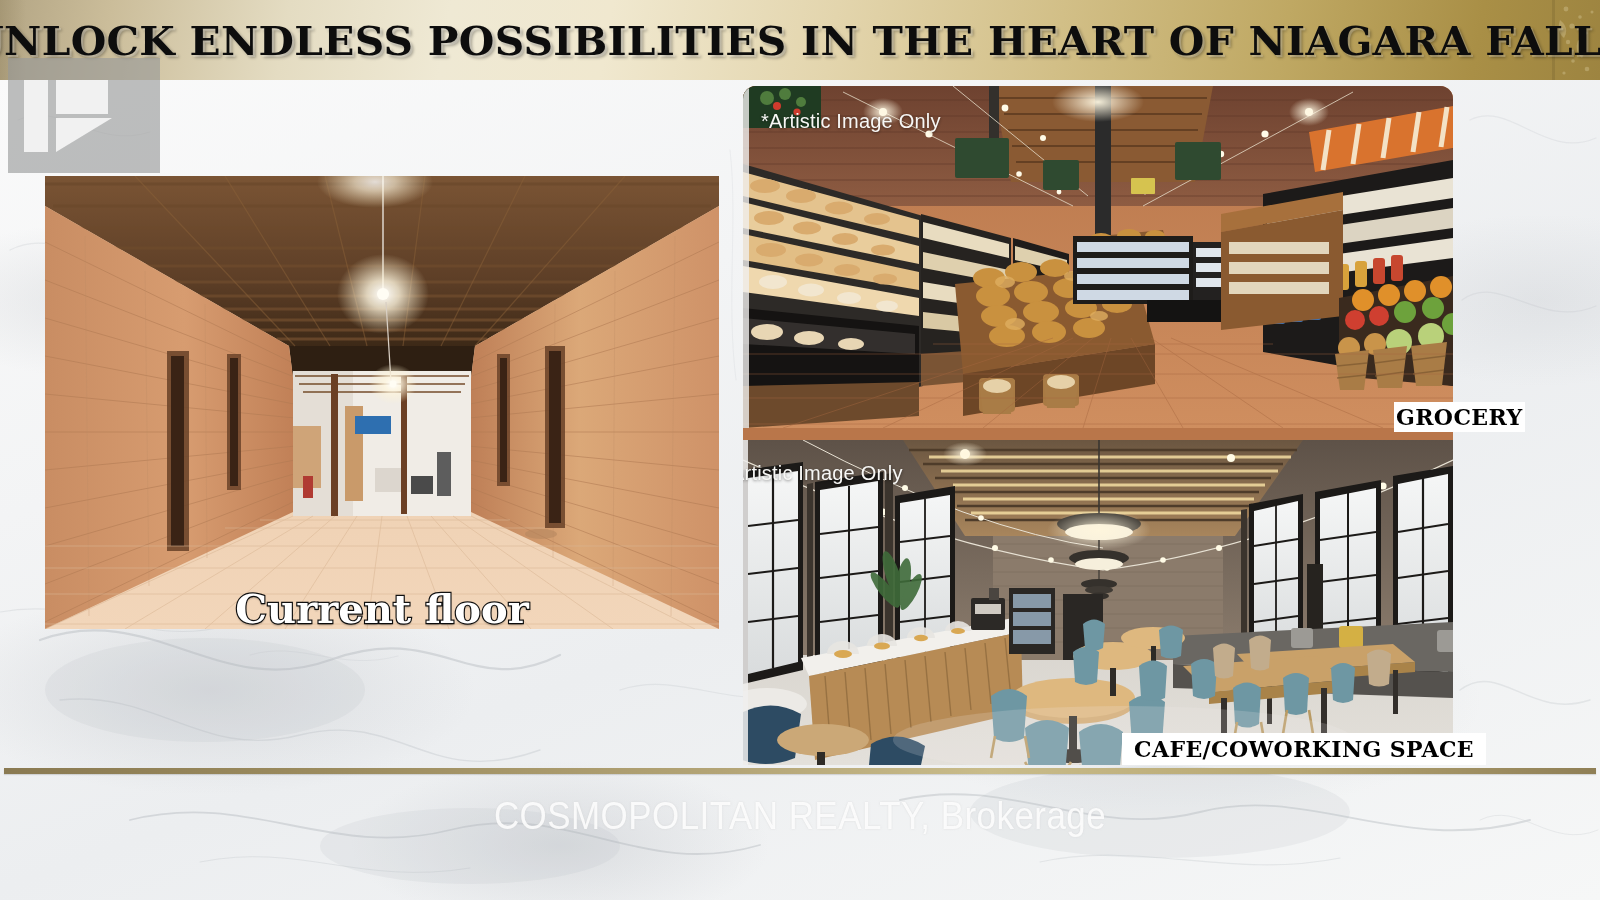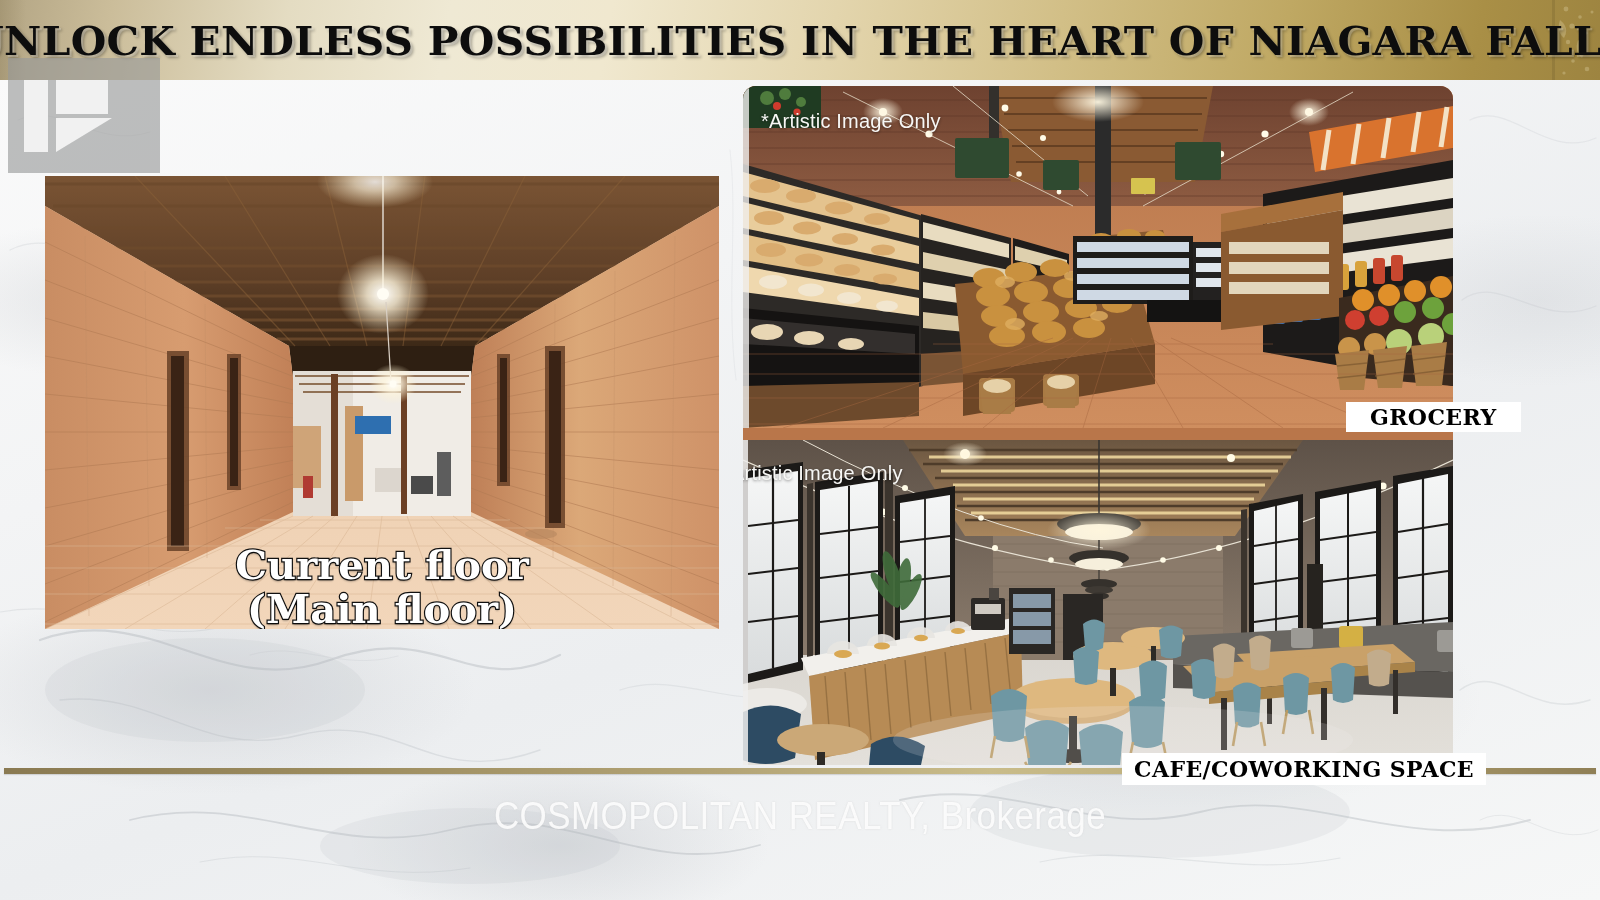--- a/index.html
+++ b/index.html
@@ -120,22 +120,22 @@
   #note-grocery { left:18px; top:24px; }
   #note-cafe { left:-12px; top:22px; }
 
   .corner-label {
     position:absolute; z-index:7;
     background:#ffffff;
     font-family:"DejaVu Serif","Liberation Serif",serif;
     font-weight:700; color:#000;
     display:flex; align-items:center; justify-content:center;
   }
-  #label-grocery { left:1346px; top:402px; height:30px; padding:0 24px; font-size:22px; letter-spacing:.4px; }
-  #label-cafe    { left:1122px; top:733px; height:32px; padding:0 12px; font-size:22px; letter-spacing:.4px;margin-top:20px; }
+  #label-grocery { left:1394px; top:402px; height:30px; padding:0 2px; font-size:22px; letter-spacing:.4px; }
+  #label-cafe    { left:1122px; top:733px; height:32px; padding:0 12px; font-size:22px; letter-spacing:.4px; }
 
   
   #gold-divider {
     position:absolute; left:4px; top:768px; width:1592px; height:6px;
     background:linear-gradient(90deg,#8a7a52 0%,#9b8b5e 20%,#b3a476 45%,#c9bc8a 62%,#b8a874 80%,#8f7f56 100%);
     z-index:4;
     box-shadow:0 1px 1px rgba(0,0,0,.12);
   }
   #footer-text {
     position:absolute; left:0; right:0; top:795px;
@@ -366,21 +366,20 @@
         <circle cx="348" cy="208" r="3.4" fill="#fffdf4"></circle>
         <ellipse cx="330" cy="6" rx="58" ry="26" fill="url(#lampG)" opacity=".8"></ellipse>
 
         <ellipse cx="496" cy="358" rx="16" ry="5" fill="#b5875f" opacity=".6"></ellipse>
 
         <rect x="0" y="0" width="674" height="453" fill="none"></rect>
       </g>
     </svg>
     <div id="caption-current">
       <div>Current floor</div>
-      <div>(Main floor)</div>
     </div>
   </div>
 
   <div class="photo" id="photo-grocery">
     <svg viewBox="0 0 710 342" preserveAspectRatio="none" style="position:absolute;inset:0;">
       <defs>
         <linearGradient id="gFloor" x1="0" y1="0" x2="0" y2="1">
           <stop offset="0" stop-color="#b8764b"></stop>
           <stop offset="1" stop-color="#cf8e5f"></stop>
         </linearGradient>

